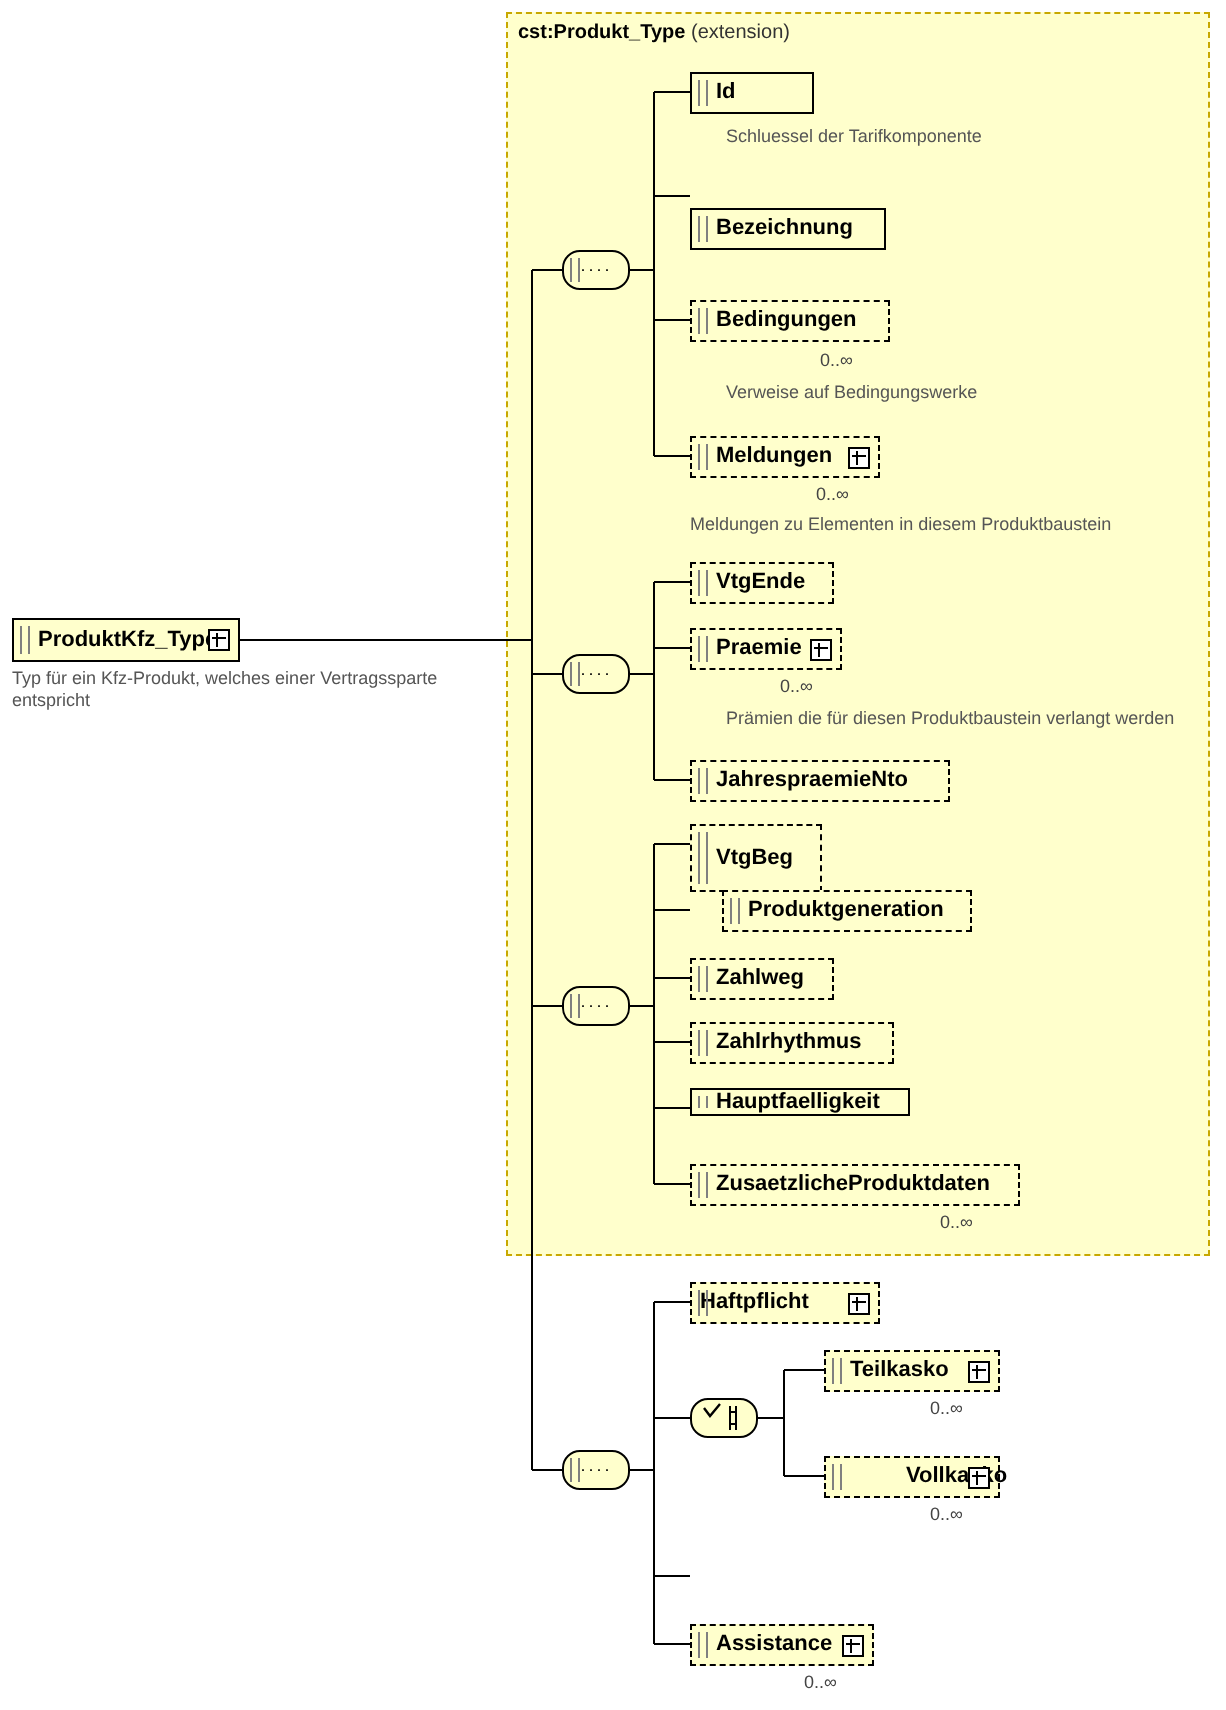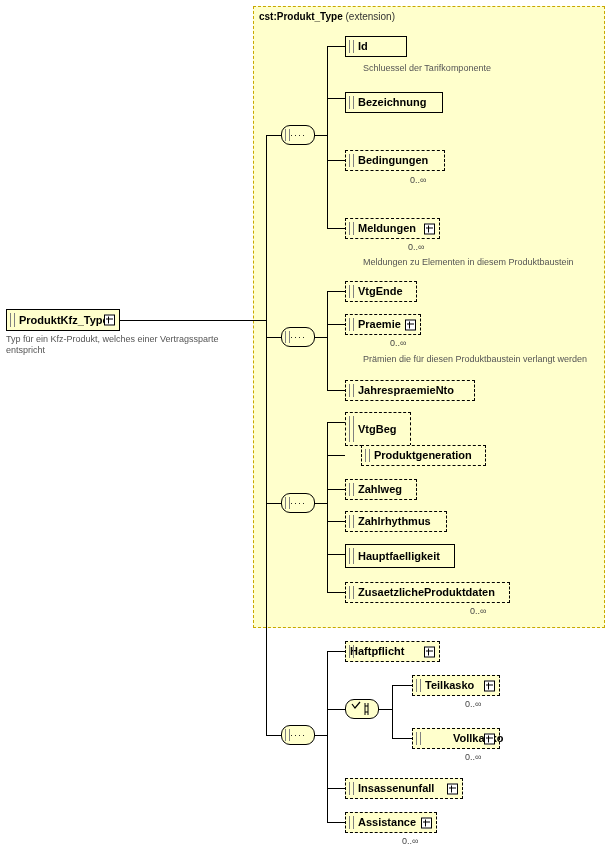--- a/index.html
+++ b/index.html
@@ -127,38 +127,39 @@
       <line x1="19" y1="12" x2="22" y2="12" stroke="#000" stroke-width="1"></line>
     </svg>
   </div>
 
   <div class="node solid" style="left:345px;top:36px;width:62px;height:21px;">
     <div class="leftbar"></div>
     <span class="lbl" style="padding-left:12px;">Id</span>
   </div>
   <div class="desc" style="left:363px;top:63px;width:240px;">Schluessel der Tarifkomponente</div>
 
-  <div class="node solid" style="left:345px;top:92px;width:98px;height:21px;">
+  <div class="node solid" style="left:345px;top:104px;width:98px;height:21px;">
     <div class="leftbar"></div>
     <span class="lbl" style="padding-left:12px;">Bezeichnung</span>
   </div>
 
   <div class="node dashed" style="left:345px;top:150px;width:100px;height:21px;">
     <div class="leftbar"></div>
     <span class="lbl" style="padding-left:12px;">Bedingungen</span>
   </div>
   <div class="cardinality" style="left:410px;top:175px;">0..∞</div>
+  <div class="desc" style="left:363px;top:191px;width:240px;">Verweise auf Bedingungswerke</div>
 
   <div class="node dashed" style="left:345px;top:218px;width:95px;height:21px;">
     <div class="leftbar"></div>
     <span class="lbl" style="padding-left:12px;">Meldungen</span>
     <span class="plus"></span>
   </div>
   <div class="cardinality" style="left:408px;top:242px;">0..∞</div>
-  <div class="desc" style="left:363px;top:257px;width:245px;">Meldungen zu Elementen in diesem Produktbaustein</div>
+  <div class="desc" style="left:345px;top:257px;width:245px;">Meldungen zu Elementen in diesem Produktbaustein</div>
 
   <div class="node dashed" style="left:345px;top:281px;width:72px;height:21px;">
     <div class="leftbar"></div>
     <span class="lbl" style="padding-left:12px;">VtgEnde</span>
   </div>
 
   <div class="node dashed" style="left:345px;top:314px;width:76px;height:21px;align-items:center;">
     <div class="leftbar"></div>
     <span class="lbl" style="padding-left:12px;">Praemie</span>
     <span class="plus"></span>
@@ -184,21 +185,21 @@
   <div class="node dashed" style="left:345px;top:479px;width:72px;height:21px;">
     <div class="leftbar"></div>
     <span class="lbl" style="padding-left:12px;">Zahlweg</span>
   </div>
 
   <div class="node dashed" style="left:345px;top:511px;width:102px;height:21px;">
     <div class="leftbar"></div>
     <span class="lbl" style="padding-left:12px;">Zahlrhythmus</span>
   </div>
 
-  <div class="node solid" style="left:345px;top:544px;width:110px;height:24px;">
+  <div class="node solid" style="left:345px;top:544px;width:110px;height:14px;">
     <div class="leftbar"></div>
     <span class="lbl" style="padding-left:12px;">Hauptfaelligkeit</span>
   </div>
 
   <div class="node dashed" style="left:345px;top:582px;width:165px;height:21px;">
     <div class="leftbar"></div>
     <span class="lbl" style="padding-left:12px;">ZusaetzlicheProduktdaten</span>
   </div>
   <div class="cardinality" style="left:470px;top:606px;">0..∞</div>
 
@@ -215,25 +216,20 @@
   </div>
   <div class="cardinality" style="left:465px;top:699px;">0..∞</div>
 
   <div class="node dashed" style="left:412px;top:728px;width:88px;height:21px;padding-left:28px;">
     <div class="leftbar"></div>
     <span class="lbl" style="padding-left:12px;">Vollkasko</span>
     <span class="plus"></span>
   </div>
   <div class="cardinality" style="left:465px;top:752px;">0..∞</div>
 
-  <div class="node dashed" style="left:345px;top:778px;width:118px;height:21px;">
-    <div class="leftbar"></div>
-    <span class="lbl" style="padding-left:12px;">Insassenunfall</span>
-    <span class="plus"></span>
-  </div>
 
   <div class="node dashed" style="left:345px;top:812px;width:92px;height:21px;">
     <div class="leftbar"></div>
     <span class="lbl" style="padding-left:12px;">Assistance</span>
     <span class="plus"></span>
   </div>
   <div class="cardinality" style="left:402px;top:836px;">0..∞</div>
 
 </div>
 

